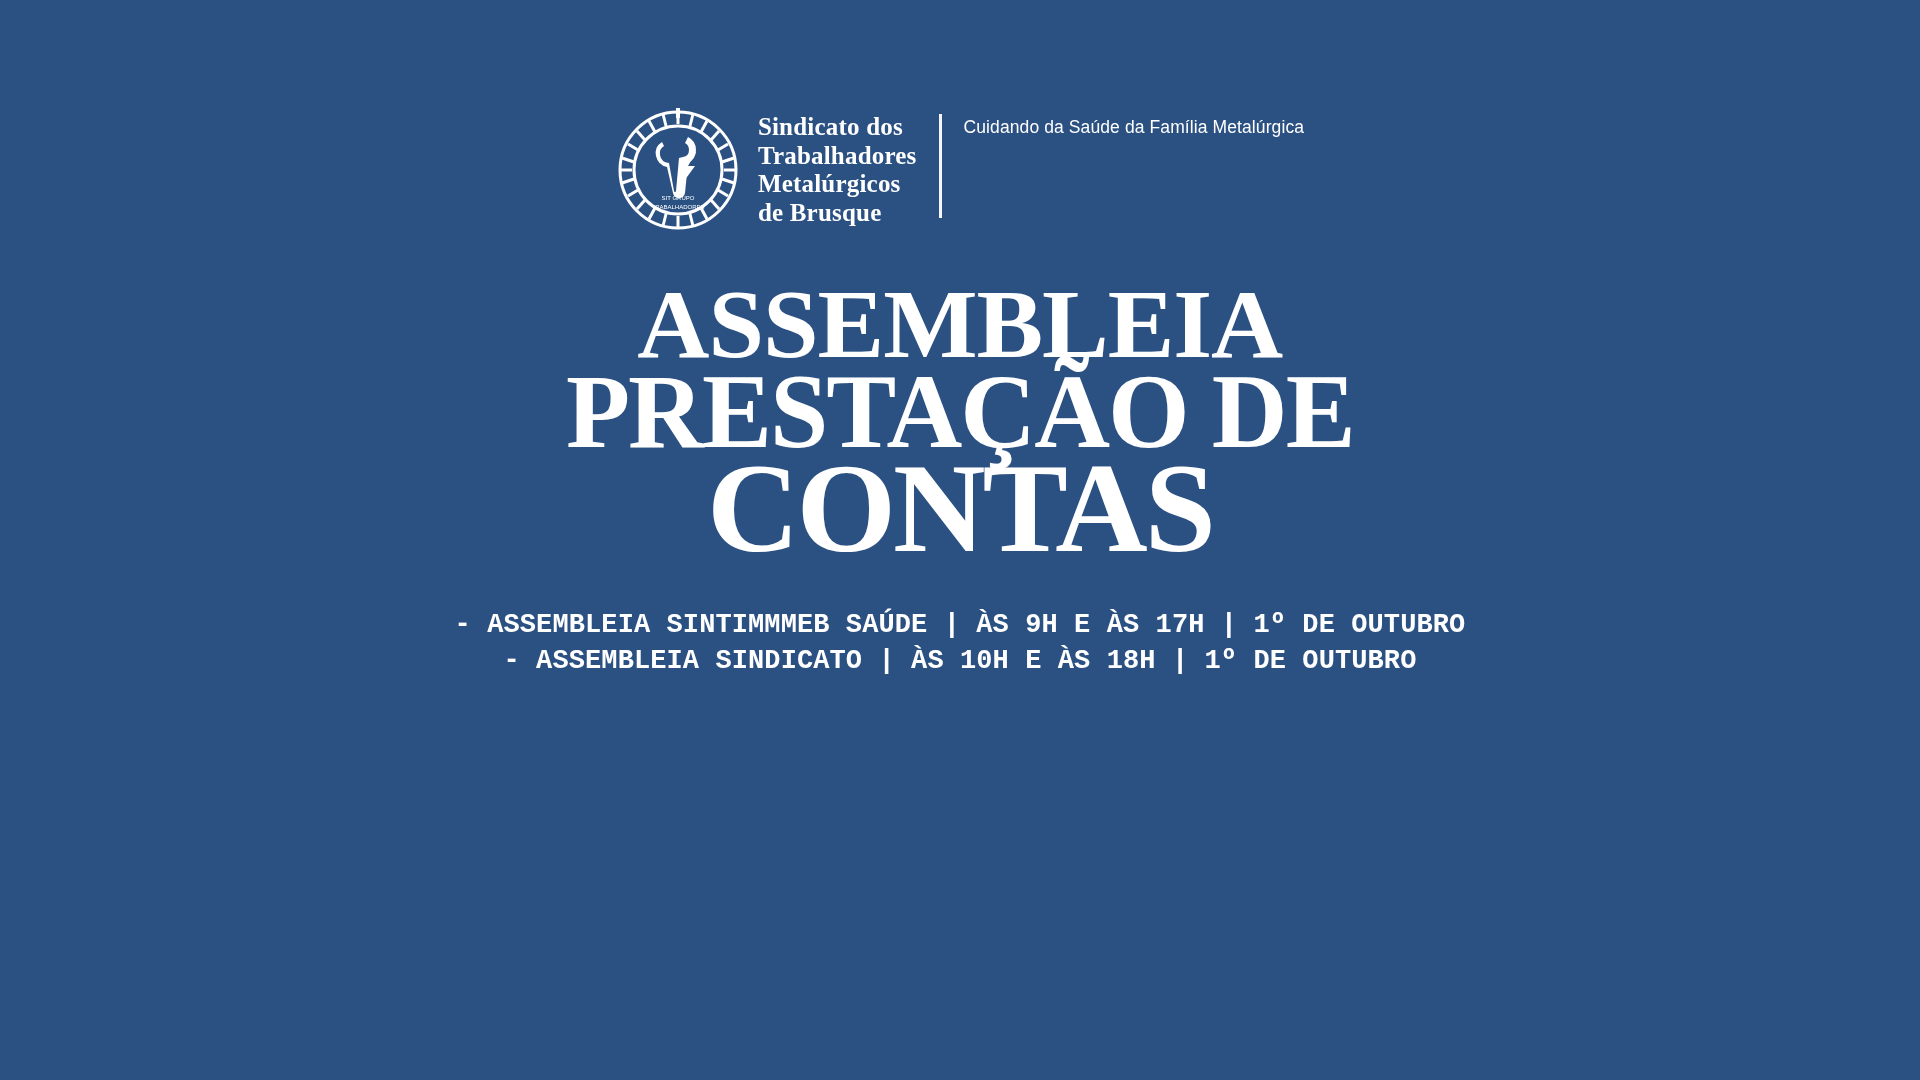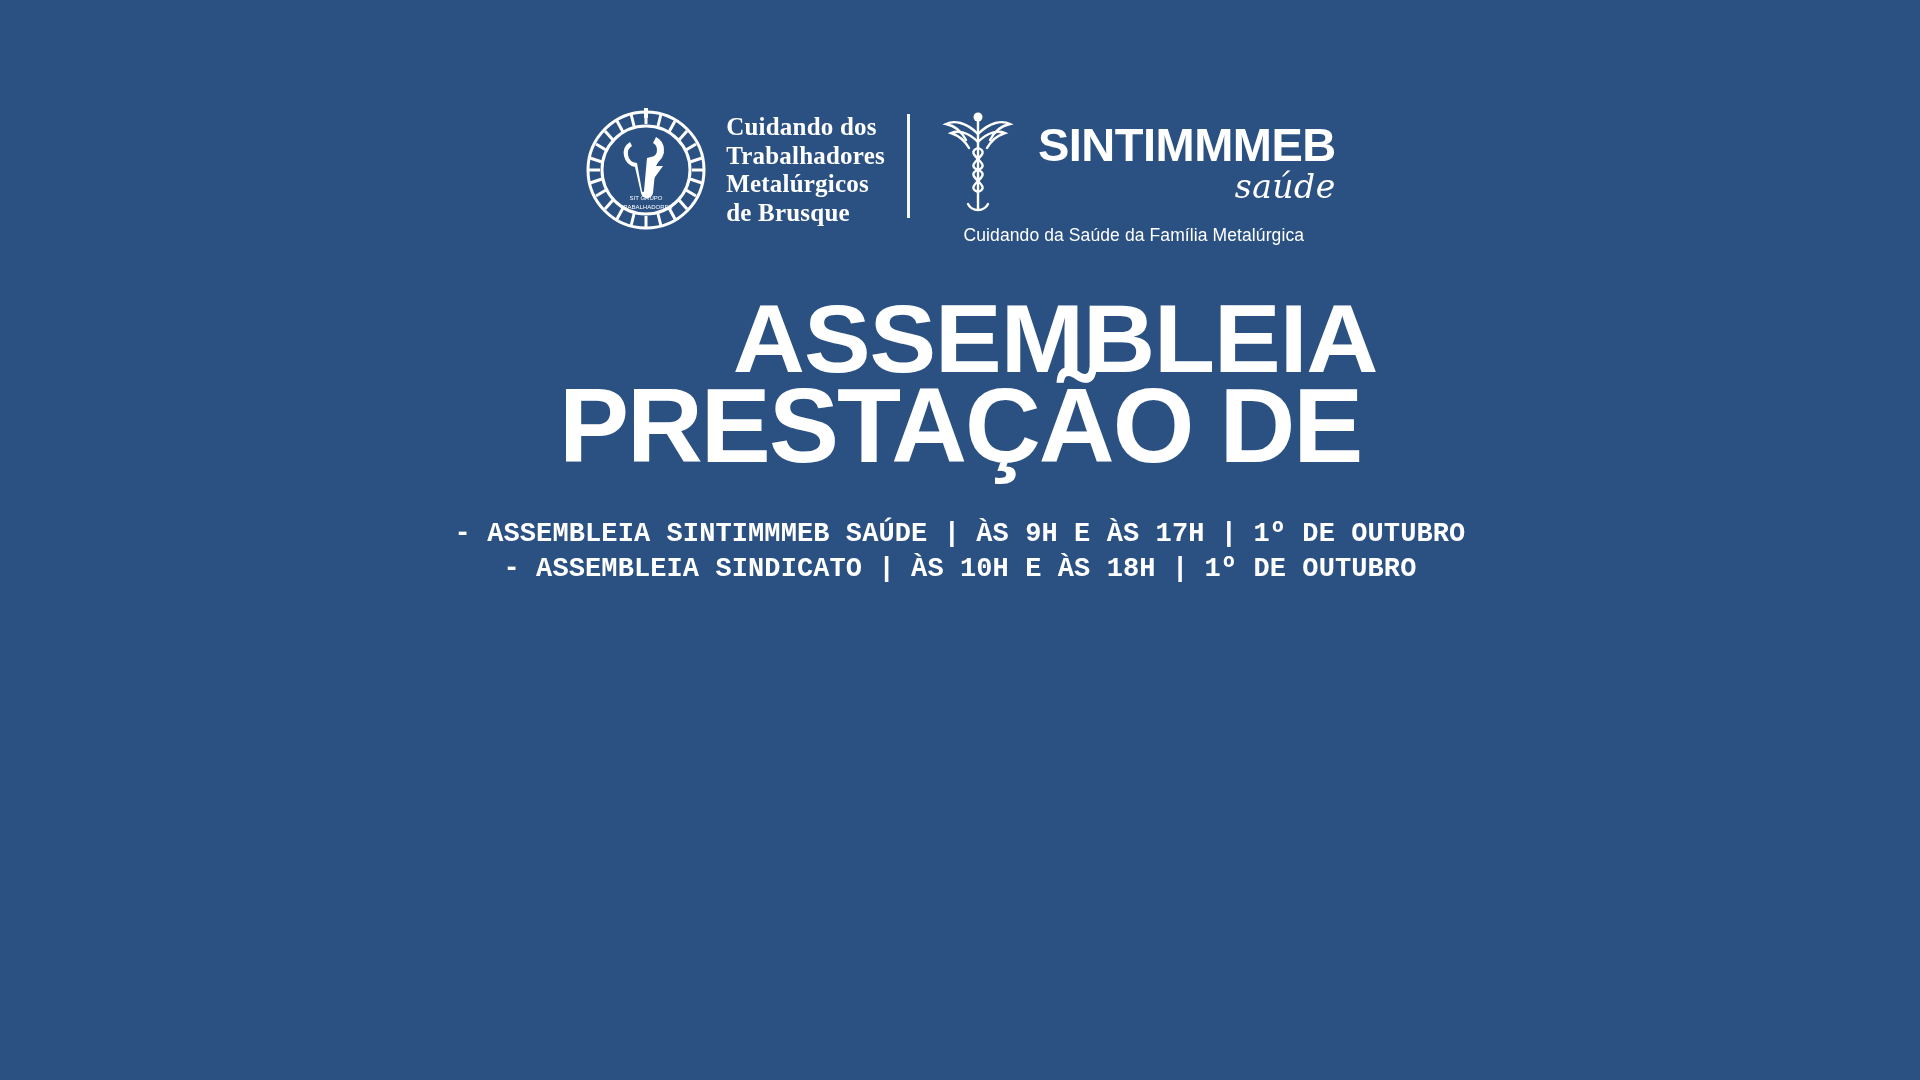--- a/index.html
+++ b/index.html
@@ -107,23 +107,23 @@
     font-family: "Liberation Sans", sans-serif;
     font-weight: normal;
     font-size: 17.5px;
     margin-top: 9px;
     letter-spacing: 0.1px;
   }
 
   
   .headline {
     margin-top: 52px;
-    text-align: right;
+    text-align: center;
     line-height: 0.84;
-    font-family: Liberation Sans, sans-serif;
+    font-family: Liberation Serif, serif;
     font-weight: bold;
   }
   .headline .l1 {
     display: block;
     font-size: 97px;
     letter-spacing: -1px;
     transform: scaleX(1.03);
   }
   .headline .l2 {
     display: block;
@@ -205,63 +205,38 @@
             <path d="M46 34 q-8 5 -6 14 q2 9 11 11 l6 26 q1 5 6 5 q5 0 6 -5 l3 -30 q8 -4 8 -13 q0 -9 -8 -13 l-3 6 q4 2 4 7 q0 6 -6 7 l-4 1 l-3 33 q0 1 -1 1 q-1 0 -1 -1 l-5 -28 q-8 -1 -9 -8 q-1 -6 4 -9 z"></path>
 
             <path d="M74 44 l-10 18 l7 0 l-8 18 l16 -22 l-7 0 l8 -14 z"></path>
           </g>
           <g fill="#ffffff" font-family="Liberation Sans, sans-serif">
             <text x="62" y="92" font-size="6" text-anchor="middle">SIT  GRUPO</text>
             <text x="62" y="101" font-size="6" text-anchor="middle">TRABALHADORES</text>
           </g>
         </svg>
       </div>
-      <div class="union-words">Cuidando dos
+      <div class="union-words">Sindicato dos
 Trabalhadores
 Metalúrgicos
 de Brusque</div>
     </div>
 
     <div class="logo-divider"></div>
 
     <div class="logo-health">
-      <div class="health-row">
-        <div class="caduceus">
-          <svg viewBox="0 0 92 108" width="92" height="108" aria-hidden="true">
-            <g stroke="#ffffff" stroke-width="2.4" fill="none" stroke-linecap="round">
-
-              <path d="M46 26 C34 14 22 12 14 16 C24 18 30 24 34 32"></path>
-              <path d="M46 26 C58 14 70 12 78 16 C68 18 62 24 58 32"></path>
-              <path d="M46 34 C36 24 26 22 19 25 C28 28 33 33 37 40"></path>
-              <path d="M46 34 C56 24 66 22 73 25 C64 28 59 33 55 40"></path>
-
-              <line x1="46" y1="10" x2="46" y2="100"></line>
-
-              <path d="M46 40 C30 46 62 56 46 62 C30 68 62 78 46 84"></path>
-              <path d="M46 40 C62 46 30 56 46 62 C62 68 30 78 46 84"></path>
-            </g>
-            <circle cx="46" cy="9" r="4.5" fill="#ffffff"></circle>
-            <g stroke="#ffffff" stroke-width="2.4" fill="none" stroke-linecap="round">
-              <path d="M36 96 C40 104 52 104 56 96"></path>
-            </g>
-          </svg>
-        </div>
-        <div class="health-words">
-          <div class="health-name">SINTIMMMEB</div>
-          <div class="health-sub">saúde</div>
-        </div>
-      </div>
       <div class="health-tag">Cuidando da Saúde da Família Metalúrgica</div>
     </div>
 
   </div>
 
   <div class="headline">
     <span class="l1">ASSEMBLEIA</span>
     <span class="l2">PRESTAÇÃO DE</span>
+    <span class="l3">CONTAS</span>
   </div>
 
   <div class="details">
     <div>- ASSEMBLEIA SINTIMMMEB SAÚDE | ÀS 9H E ÀS 17H | 1º DE OUTUBRO</div>
     <div>- ASSEMBLEIA SINDICATO | ÀS 10H E ÀS 18H | 1º DE OUTUBRO</div>
   </div>
 
 </div>
 
 </body></html>

